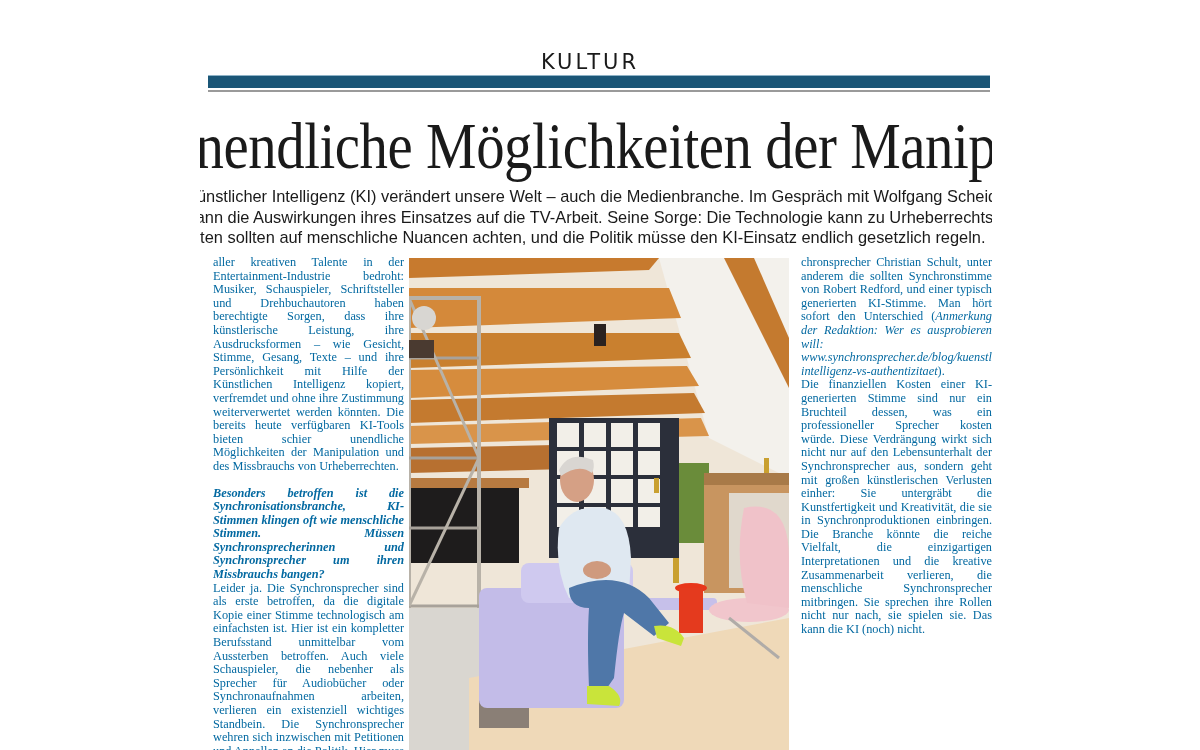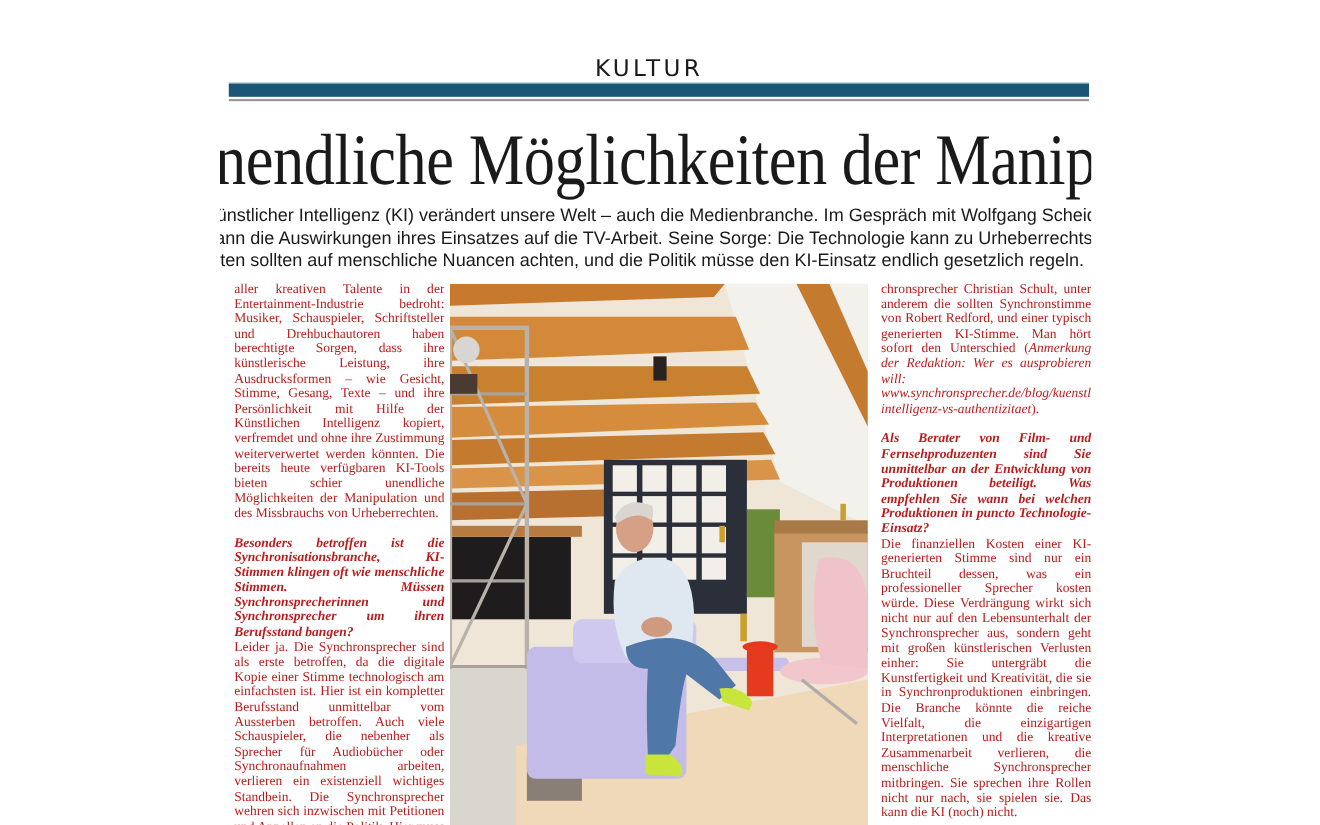--- a/index.html
+++ b/index.html
@@ -28,21 +28,21 @@
   .lead-clip { position: absolute; left: 200px; top: 186px; width: 792px; height: 66px; overflow: hidden; }
   .lead { position: absolute; left: -7px; top: 0; white-space: nowrap; }
   .lead-line {
     font-family: "Liberation Sans", sans-serif; font-size: 16.4px; line-height: 20.5px;
     color: #1a1a1a; white-space: nowrap; display: block;
   }
 
   .col {
     position: absolute; top: 256px; width: 191px; height: 494px; overflow: hidden;
     font-family: "Liberation Serif", serif; font-size: 12.3px; line-height: 13.6px;
-    color: #b91c1c; text-align: justify; hyphens: manual;
+    color: #0369a1; text-align: justify; hyphens: manual;
   }
   .col-left { left: 213px; }
   .col-right { left: 801px; }
   .col p { margin: 0; }
   .col .q { font-style: italic; font-weight: bold; margin-top: 13px; }
   .col .it { font-style: italic; }
 
   .photo {
     position: absolute; left: 409px; top: 258px; width: 380px; height: 492px; overflow: hidden;
     background: #f4ede2;
@@ -66,21 +66,21 @@
   <div class="lead-clip">
     <div class="lead">
       <span class="lead-line" style="margin-left:-7px">Künstlicher Intelligenz (KI) verändert unsere Welt – auch die Medienbranche. Im Gespräch mit Wolfgang Scheidt erläutert</span>
       <span class="lead-line" style="margin-left:-11px">mann die Auswirkungen ihres Einsatzes auf die TV-Arbeit. Seine Sorge: Die Technologie kann zu Urheberrechtsmissbrauch</span>
       <span class="lead-line" style="margin-left:-2px">nten sollten auf menschliche Nuancen achten, und die Politik müsse den KI-Einsatz endlich gesetzlich regeln.</span>
     </div>
   </div>
 
   <div class="col col-left">
     <p>aller kreativen Talente in der Entertainment-Industrie bedroht: Musiker, Schauspieler, Schriftsteller und Drehbuchautoren haben berechtigte Sorgen, dass ihre künstlerische Leistung, ihre Ausdrucksformen – wie Gesicht, Stimme, Gesang, Texte – und ihre Persönlichkeit mit Hilfe der Künstlichen Intelligenz kopiert, verfremdet und ohne ihre Zustimmung weiterverwertet werden könnten. Die bereits heute verfügbaren KI-Tools bieten schier unendliche Möglichkeiten der Manipulation und des Missbrauchs von Urheberrechten.</p>
-    <p class="q">Besonders betroffen ist die Synchronisationsbranche, KI-Stimmen klingen oft wie menschliche Stimmen. Müssen Synchronsprecherinnen und Synchronsprecher um ihren Berufsstand bangen?</p>
+    <p class="q">Besonders betroffen ist die Synchronisationsbranche, KI-Stimmen klingen oft wie menschliche Stimmen. Müssen Synchronsprecherinnen und Synchronsprecher um ihren Missbrauchs bangen?</p>
     <p>Leider ja. Die Synchronsprecher sind als erste betroffen, da die digitale Kopie einer Stimme technologisch am einfachsten ist. Hier ist ein kompletter Berufsstand unmittelbar vom Aussterben betroffen. Auch viele Schauspieler, die nebenher als Sprecher für Audiobücher oder Synchronaufnahmen arbeiten, verlieren ein existenziell wichtiges Standbein. Die Synchronsprecher wehren sich inzwischen mit Petitionen und Appellen an die Politik. Hier muss endlich eine gesetzliche Grundlage geschaffen werden.</p>
 
   </div>
 
   <div class="photo">
     <svg width="380" height="492" viewBox="0 0 380 492">
 
       <rect x="0" y="0" width="380" height="492" fill="#efe6d8"></rect>
       <polygon points="250,0 380,0 380,220 300,180" fill="#f3f1ec"></polygon>
 
@@ -165,18 +165,17 @@
 
       <path d="M245 368 Q265 365 275 380 L272 388 L248 380 Z" fill="#c9e43a"></path>
       <path d="M178 428 L200 428 Q215 438 210 448 L178 446 Z" fill="#c9e43a"></path>
     </svg>
   </div>
 
   <div class="col col-right">
     <p>
       <span>chronsprecher Christian Schult, unter anderem die sollten Synchronstimme von Robert Redford, und einer typisch generierten KI-Stimme. Man hört sofort den Unterschied (</span><span class="it">Anmerkung der Redaktion: Wer es ausprobieren will: www.synchronsprecher.de/blog/kuenstliche-intelligenz-vs-authentizitaet</span><span>).</span>
     </p>
-    <p class="q" style="margin-top:14px">Als Berater von Film- und Fernsehproduzenten sind Sie unmittelbar an der Entwicklung von Produktionen beteiligt. Was empfehlen Sie wann bei welchen Produktionen in puncto Technologie-Einsatz?</p>
     <p>Die finanziellen Kosten einer KI-generierten Stimme sind nur ein Bruchteil dessen, was ein professioneller Sprecher kosten würde. Diese Verdrängung wirkt sich nicht nur auf den Lebensunterhalt der Synchronsprecher aus, sondern geht mit großen künstlerischen Verlusten einher: Sie untergräbt die Kunstfertigkeit und Kreativität, die sie in Synchronproduktionen einbringen. Die Branche könnte die reiche Vielfalt, die einzigartigen Interpretationen und die kreative Zusammenarbeit verlieren, die menschliche Synchronsprecher mitbringen. Sie sprechen ihre Rollen nicht nur nach, sie spielen sie. Das kann die KI (noch) nicht.</p>
 
   </div>
 
 </div>
 
 </body></html>

